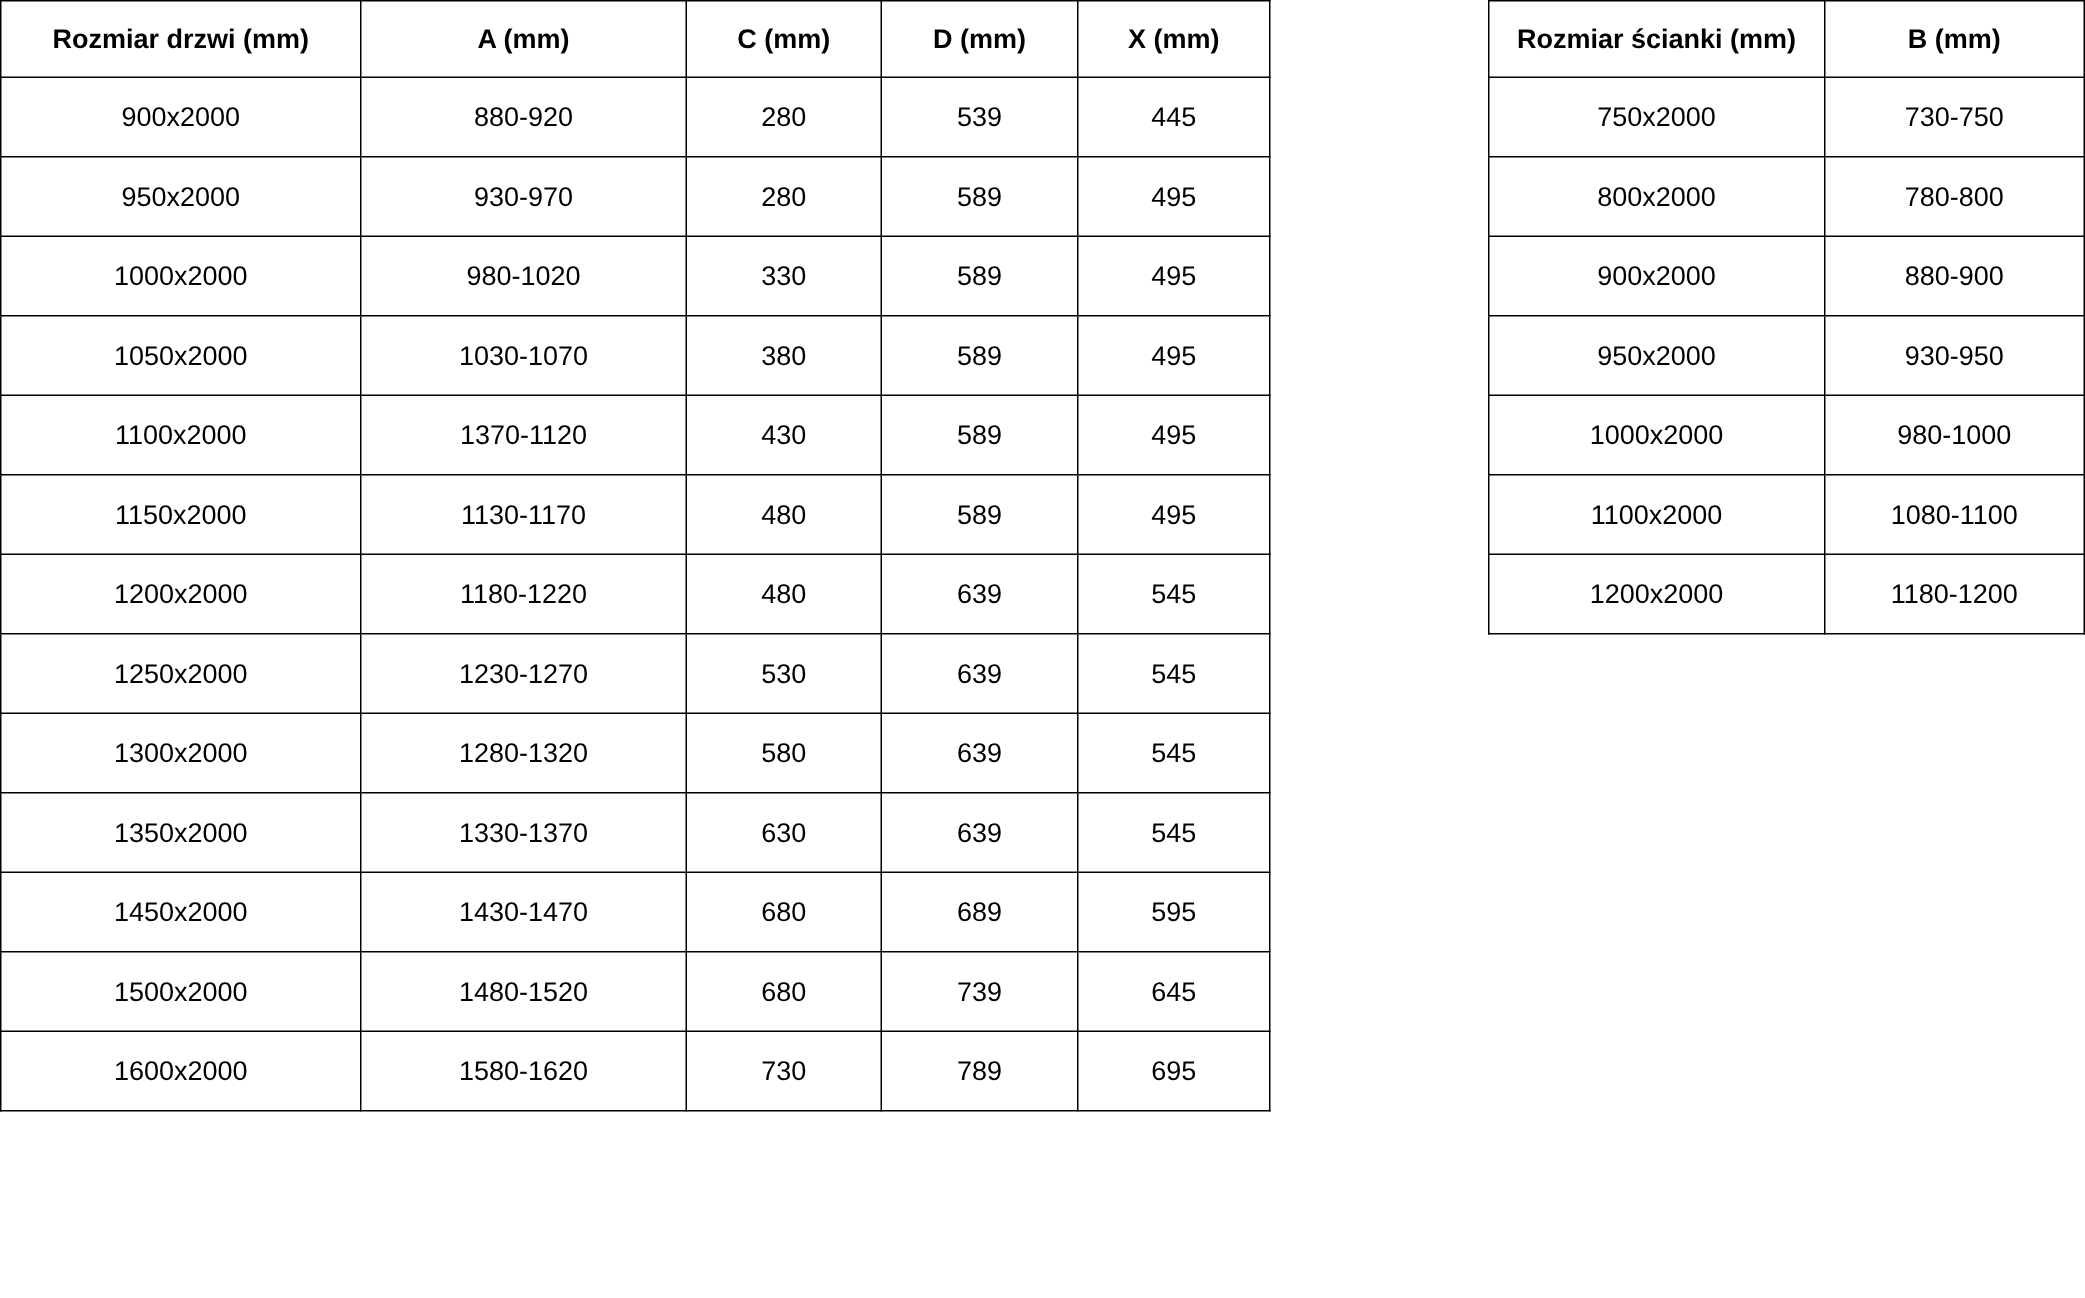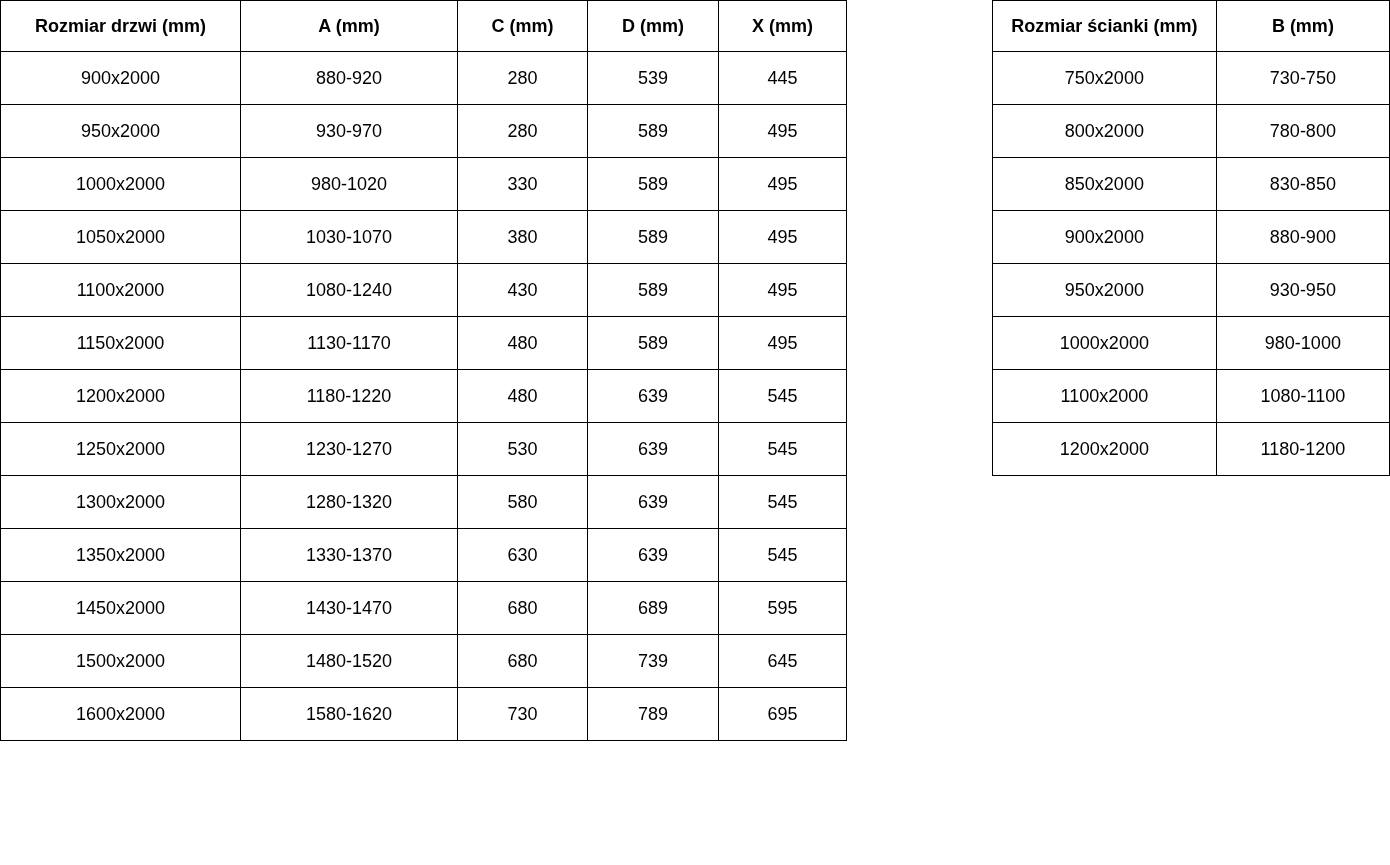--- a/index.html
+++ b/index.html
@@ -99,21 +99,21 @@
         </tr>
         <tr>
           <td>1050x2000</td>
           <td>1030-1070</td>
           <td>380</td>
           <td>589</td>
           <td>495</td>
         </tr>
         <tr>
           <td>1100x2000</td>
-          <td>1080-1240</td>
+          <td>1370-1120</td>
           <td>430</td>
           <td>589</td>
           <td>495</td>
         </tr>
         <tr>
           <td>1150x2000</td>
           <td>1130-1170</td>
           <td>480</td>
           <td>589</td>
           <td>495</td>
@@ -184,24 +184,20 @@
     <tbody>
         <tr>
           <td>750x2000</td>
           <td>730-750</td>
         </tr>
         <tr>
           <td>800x2000</td>
           <td>780-800</td>
         </tr>
         <tr>
-          <td>850x2000</td>
-          <td>830-850</td>
-        </tr>
-        <tr>
           <td>900x2000</td>
           <td>880-900</td>
         </tr>
         <tr>
           <td>950x2000</td>
           <td>930-950</td>
         </tr>
         <tr>
           <td>1000x2000</td>
           <td>980-1000</td>

